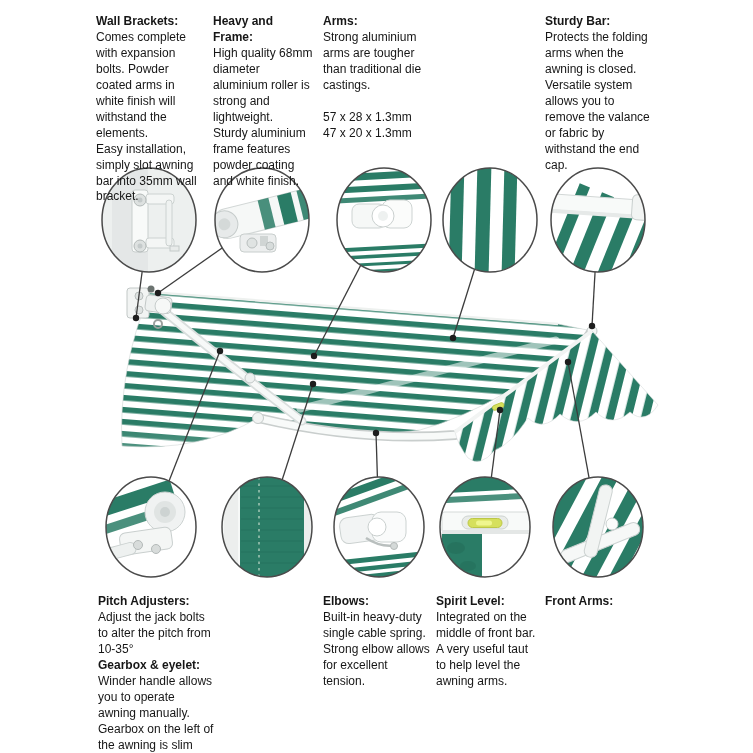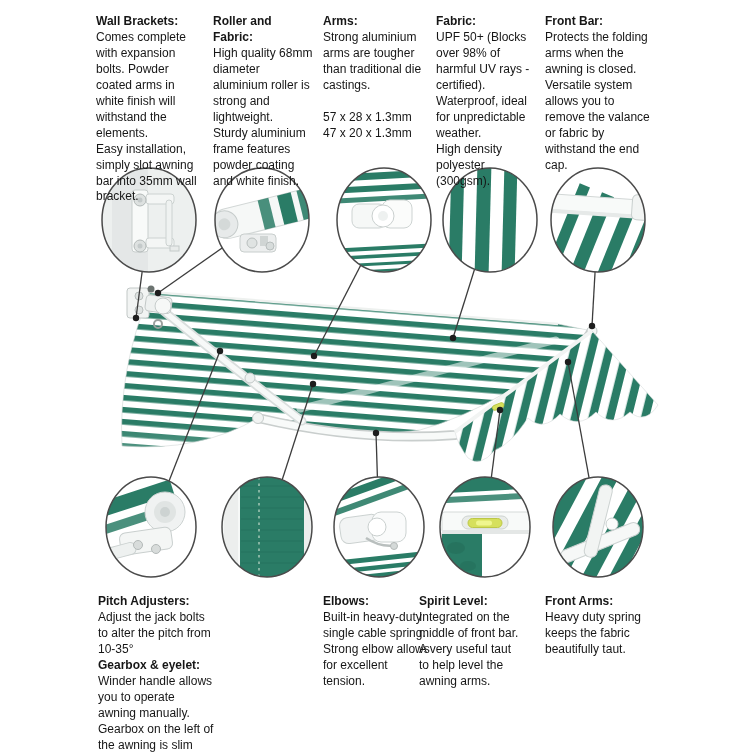--- a/index.html
+++ b/index.html
@@ -318,58 +318,51 @@
       <ellipse cx="598" cy="527" rx="45" ry="50" fill="none" stroke="#4a4a4a" stroke-width="1.5"></ellipse>
     </g>
   </svg>
 
   <div class="feat-col" style="left:96px;top:14px;width:106px">
     <div class="feat-h">Wall Brackets:</div>
     <div class="feat-b">Comes complete with expansion bolts. Powder coated arms in white finish will withstand the elements.
 Easy installation, simply slot awning bar into 35mm wall bracket.</div>
   </div>
   <div class="feat-col" style="left:213px;top:14px;width:102px">
-    <div class="feat-h">Roller and Fabric:</div>
+    <div class="feat-h">Heavy and Frame:</div>
     <div class="feat-b">High quality 68mm diameter aluminium roller is strong and lightweight.
 Sturdy aluminium frame features powder coating and white finish.</div>
   </div>
   <div class="feat-col" style="left:323px;top:14px;width:106px">
     <div class="feat-h">Arms:</div>
     <div class="feat-b">Strong aluminium arms are tougher than traditional die castings.
 
 57 x 28 x 1.3mm
 47 x 20 x 1.3mm</div>
   </div>
-  <div class="feat-col" style="left:436px;top:14px;width:104px">
-    <div class="feat-h">Fabric:</div>
-    <div class="feat-b">UPF 50+ (Blocks over 98% of harmful UV rays - certified).
-Waterproof, ideal for unpredictable weather.
-High density polyester (300gsm).</div>
-  </div>
   <div class="feat-col" style="left:545px;top:14px;width:112px">
-    <div class="feat-h">Front Bar:</div>
+    <div class="feat-h">Sturdy Bar:</div>
     <div class="feat-b">Protects the folding arms when the awning is closed.
 Versatile system allows you to remove the valance or fabric by withstand the end cap.</div>
   </div>
 
   <div class="feat-col" style="left:98px;top:594px;width:116px">
     <div class="feat-h">Pitch Adjusters:</div>
     <div class="feat-b">Adjust the jack bolts to alter the pitch from 10-35°</div>
     <div class="feat-h">Gearbox &amp; eyelet:</div>
     <div class="feat-b">Winder handle allows you to operate awning manually.
 Gearbox on the left of the awning is slim and discrete.</div>
   </div>
   <div class="feat-col" style="left:323px;top:594px;width:108px">
     <div class="feat-h">Elbows:</div>
     <div class="feat-b">Built-in heavy-duty single cable spring.
 Strong elbow allows for excellent tension.</div>
   </div>
-  <div class="feat-col" style="left:419px;top:594px;width:104px">
+  <div class="feat-col" style="left:436px;top:594px;width:104px">
     <div class="feat-h">Spirit Level:</div>
     <div class="feat-b">Integrated on the middle of front bar.
 A very useful taut to help level the awning arms.</div>
   </div>
   <div class="feat-col" style="left:545px;top:594px;width:112px">
     <div class="feat-h">Front Arms:</div>
-    <div class="feat-b">Heavy duty spring keeps the fabric beautifully taut.</div>
   </div>
 
 </div>
 
 </body></html>

